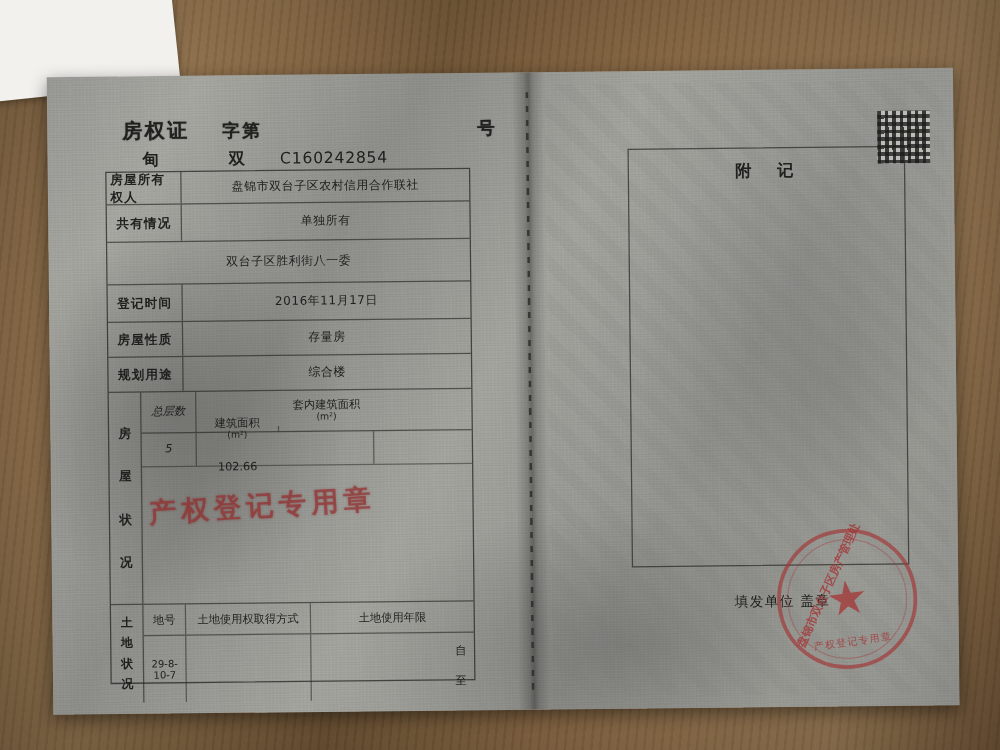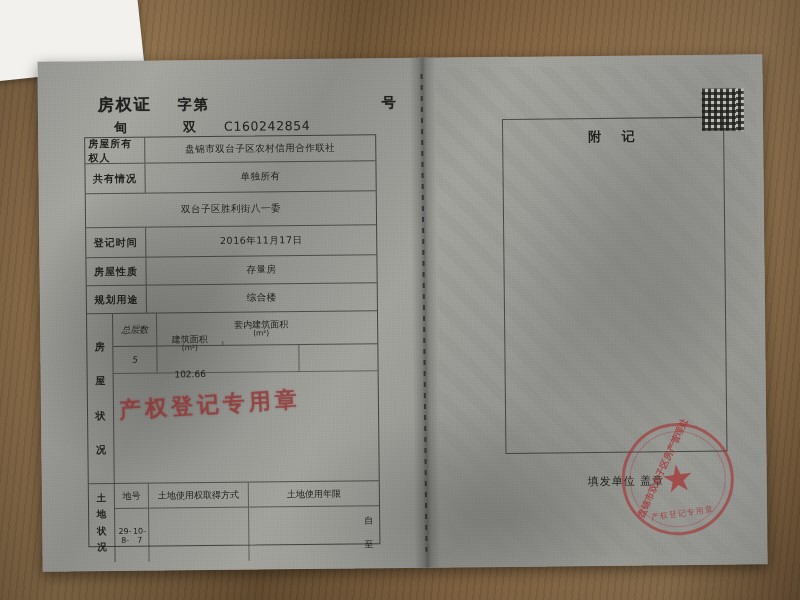--- a/index.html
+++ b/index.html
@@ -269,22 +269,22 @@
   .l-way{flex:0 0 100px;}
   .l-term{flex:1;}
   .l-term-body{
     flex-direction:column;
     align-items:flex-end;
     justify-content:space-around;
     padding:2px 6px 2px 0;
     font-size:9px;
   }
   .l-no-body{
-    flex-direction:row;
-    justify-content:flex-start;
+    flex-direction:column;
+    justify-content:center;
     font-size:8px;
   }
 
   
   .red-stamp-text{
     position:absolute;
     left:60px; top:320px;
     font-size:22px;
     font-weight:bold;
     letter-spacing:4px;

